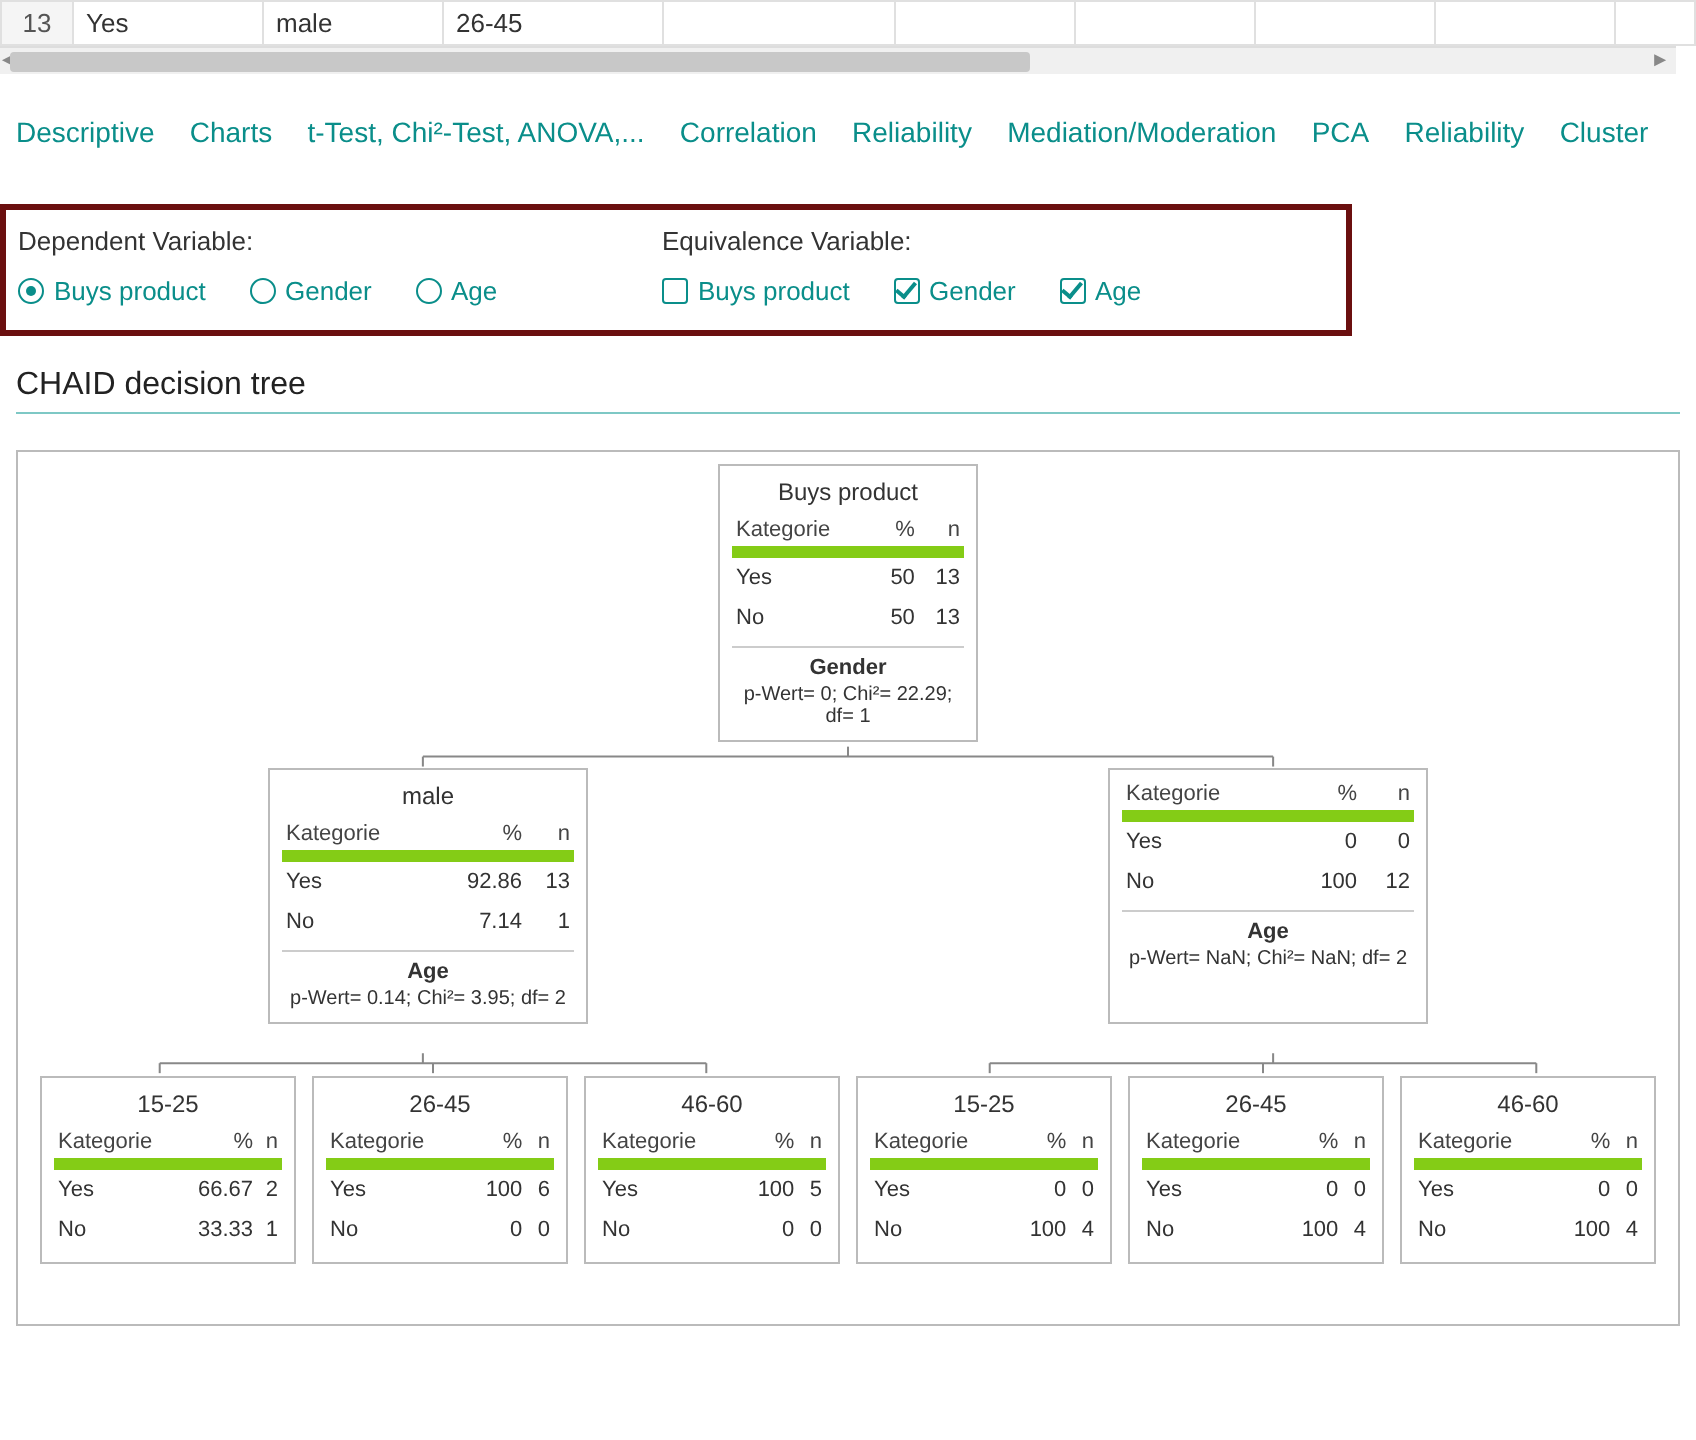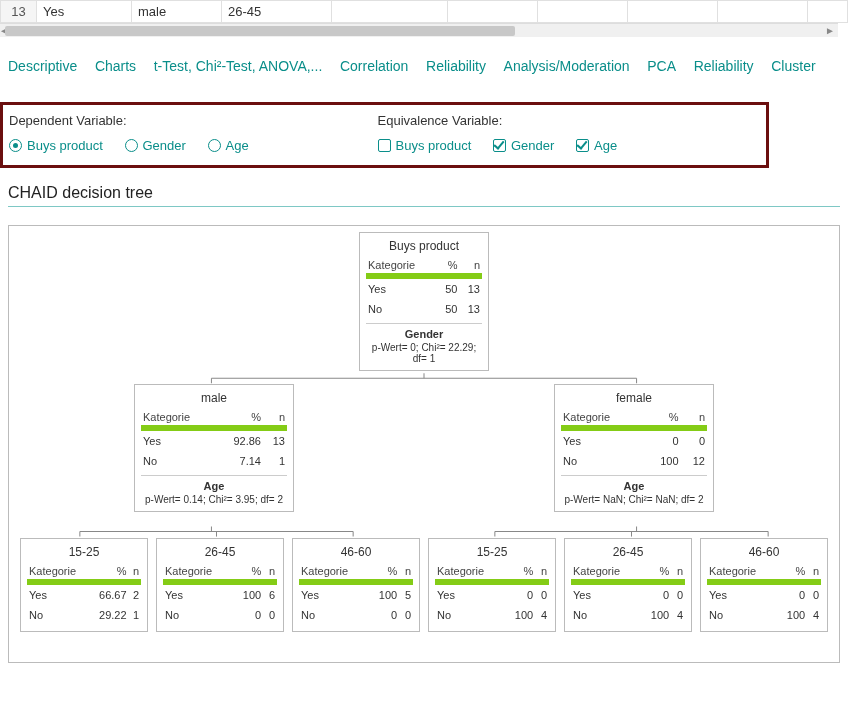--- a/index.html
+++ b/index.html
@@ -85,21 +85,21 @@
     font-size:14px;
     vertical-align:middle;
     border-radius:2px;
   }
 
   
   .selbox-wrap {
     border:3px solid #6b0f0f;
     margin: 18px 6px 12px 0;
     padding: 8px 20px 10px 6px;
-    width: 769px;
+    width: 676px;
   }
   .selrow {
     display:flex;
   }
   .selcol { flex:0 0 50%; }
   .sel-title {
     font-size:13px;
     color:#333;
     margin-bottom:10px;
   }
@@ -232,21 +232,21 @@
   <span class="hscroll-arrow right">►</span>
 </div>
 
 <div class="menu">
   <div>
     <a>Descriptive</a>
     <a>Charts</a>
     <a>t-Test, Chi²-Test, ANOVA,...</a>
     <a>Correlation</a>
     <a>Reliability</a>
-    <a>Analysis/Moderation</a>
+    <a>Mediation/Moderation</a>
     <a>PCA</a>
     <a>Reliability</a>
     <a>Cluster</a>
   </div>
 </div>
 
 <div class="selbox-wrap">
   <div class="selrow">
     <div class="selcol">
       <div class="sel-title">Dependent Variable:</div>
@@ -358,21 +358,20 @@
               <td class="r">7.14</td>
               <td class="r">1</td>
             </tr>
       </tbody>
         </table>
       <hr class="nsplit">
       <div class="split">Age</div>
       <div class="pval">p-Wert= 0.14; Chi²= 3.95; df= 2</div>
     </div>
     <div class="node mid">
-      <div class="ntitle">female</div>
       <table class="stats">
           <thead>
             <tr>
         <td class="l">Kategorie</td>
               <td class="r">%</td>
               <td class="r">n</td>
       </tr>
           </thead>
           <tbody>
         <tr>
@@ -405,21 +404,21 @@
             </tr>
           </thead>
           <tbody>
         <tr>
               <td class="l">Yes</td>
               <td class="r">66.67</td>
               <td class="r">2</td>
             </tr>
         <tr>
               <td class="l">No</td>
-              <td class="r">29.22</td>
+              <td class="r">33.33</td>
               <td class="r">1</td>
             </tr>
       </tbody>
         </table>
     </div>
     <div class="node leaf">
       <div class="ntitle">26-45</div>
       <table class="stats">
           <thead>
             <tr>

